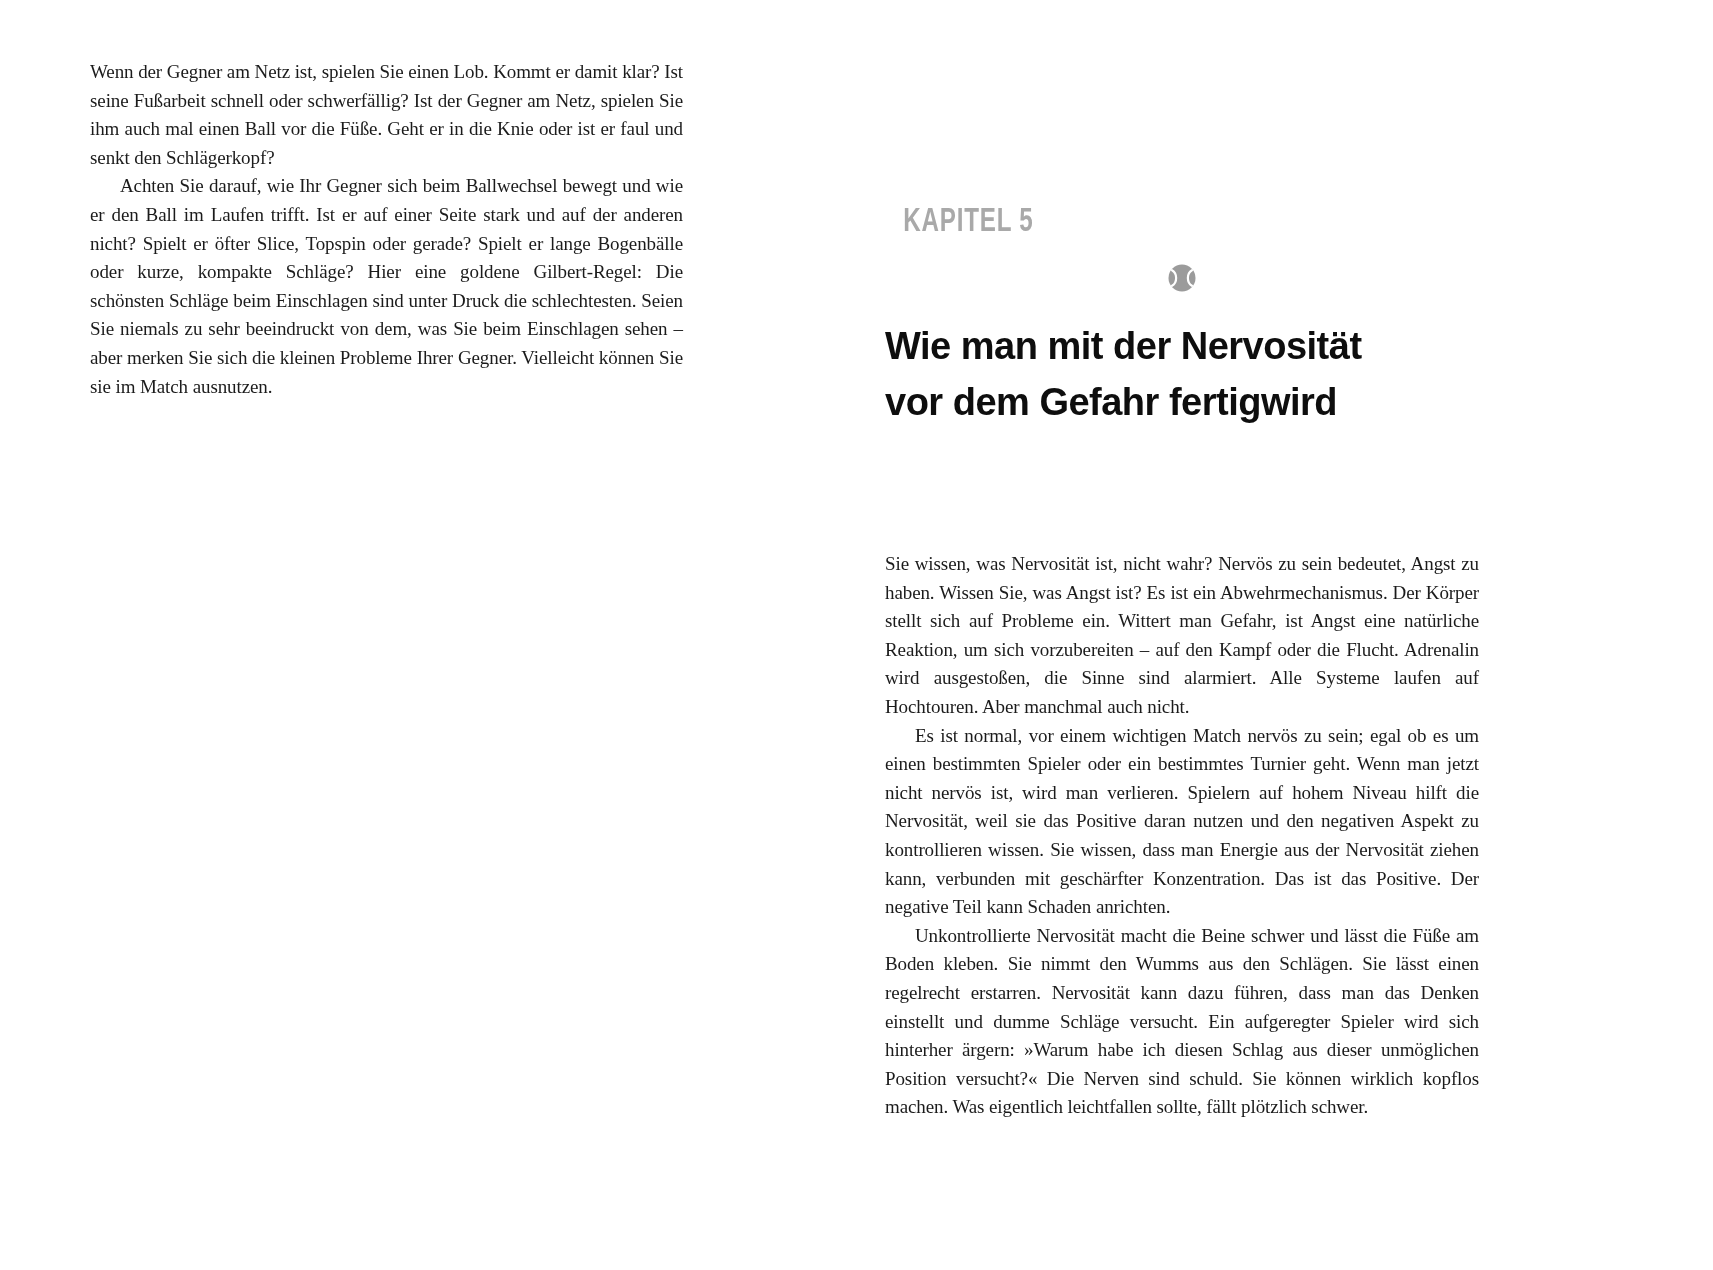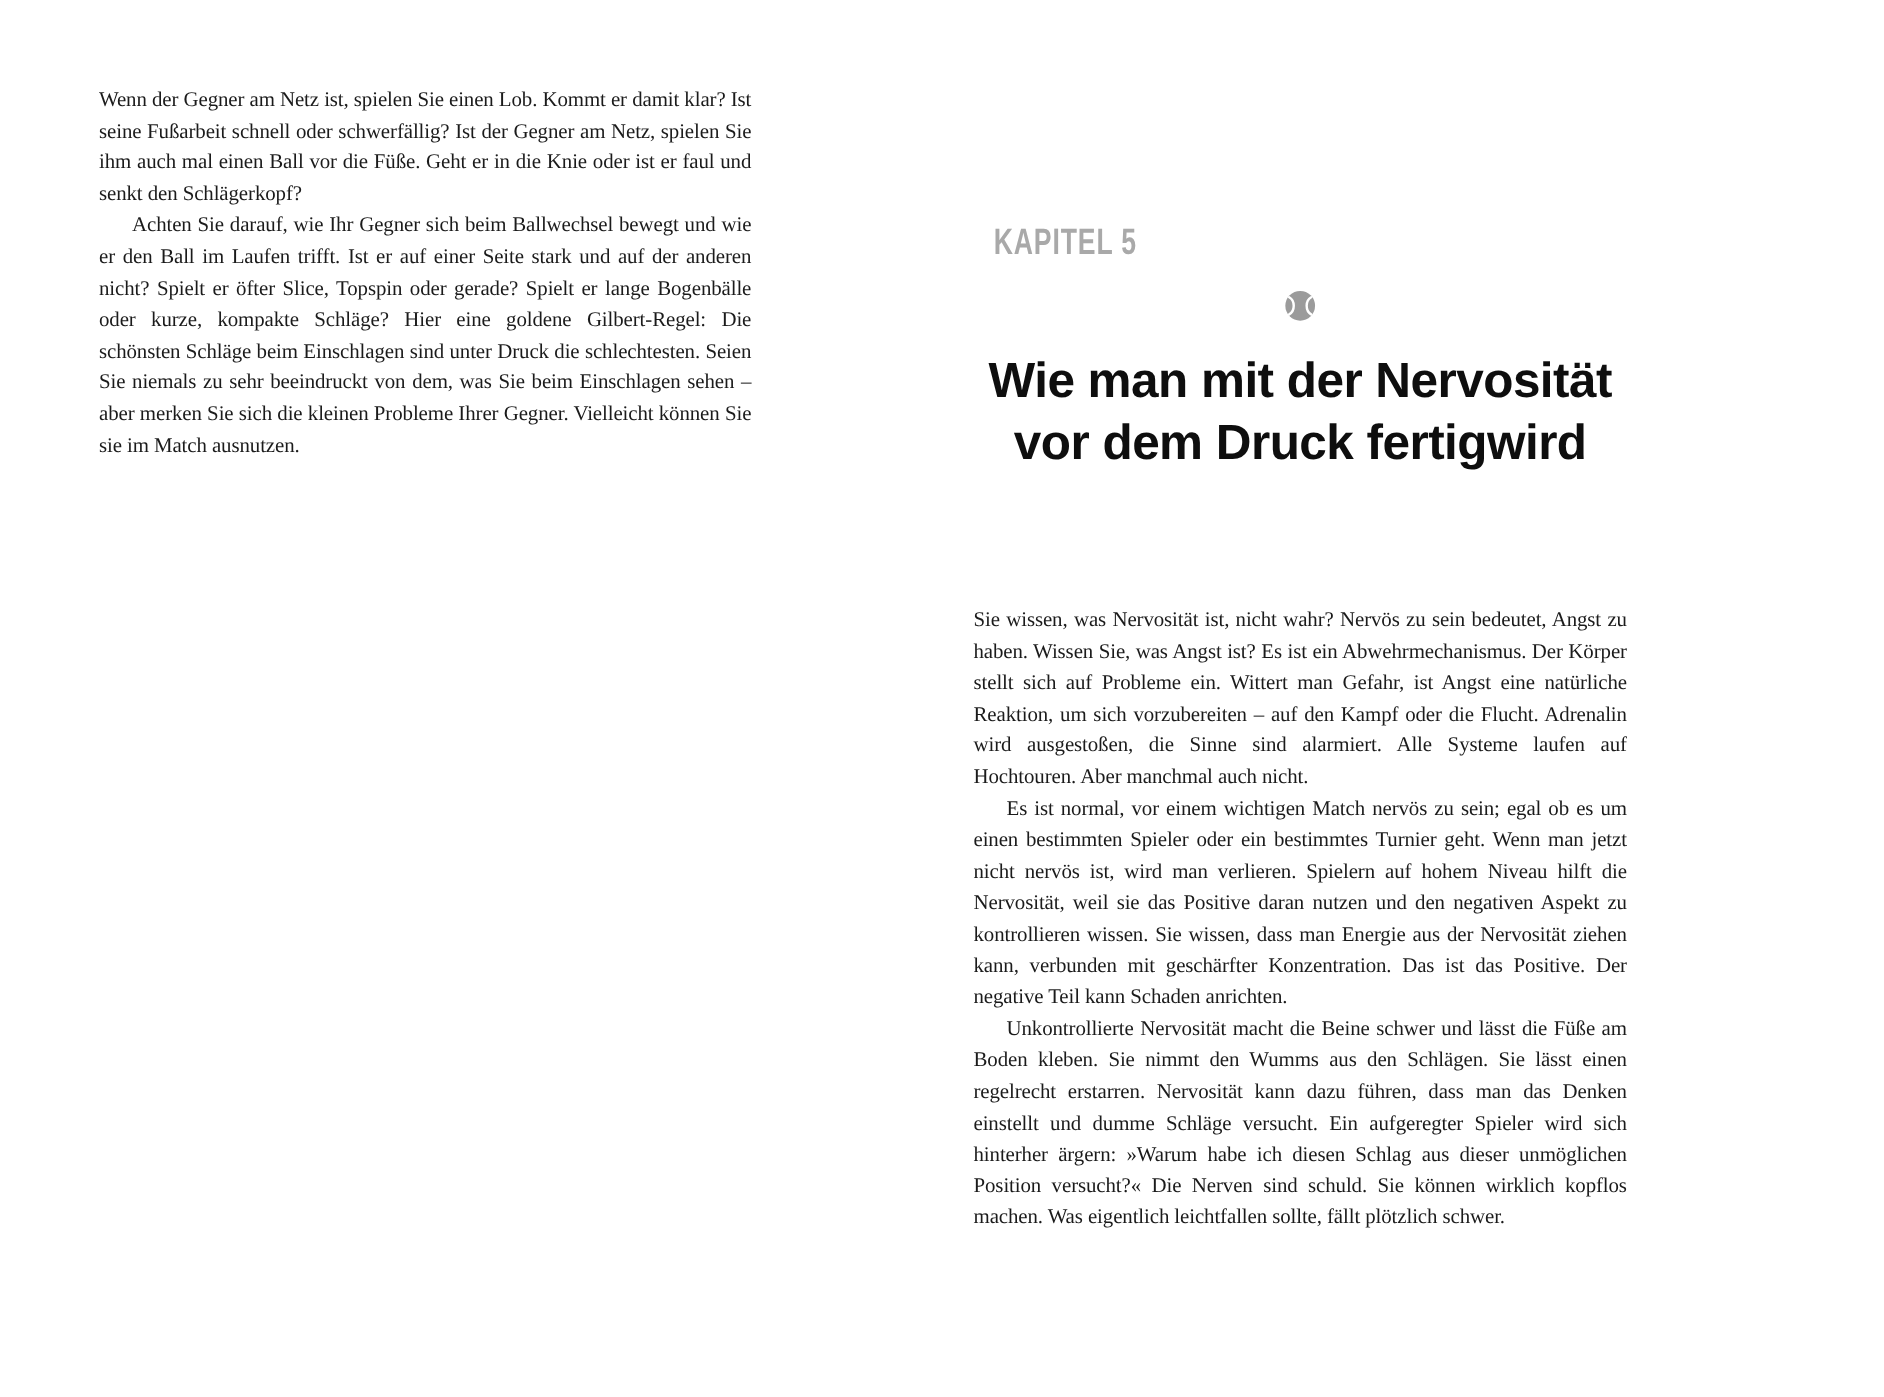--- a/index.html
+++ b/index.html
@@ -34,21 +34,21 @@
     color: #4f4f4f;
   }
   .page-number {
     font-weight: bold;
     color: #3c3c3c;
   }
   .running-head {
     letter-spacing: 0.2px;
   }
   .body-text {
-    margin-top: 31px;
+    margin-top: 12px;
     font-size: 19px;
     line-height: 28.6px;
     text-align: justify;
     letter-spacing: -0.1px;
   }
   .body-text p {
     margin: 0;
   }
   .body-text p + p {
     text-indent: 30px;
@@ -73,24 +73,23 @@
     transform: scale(0.78, 1.08);
     letter-spacing: 1px;
   }
   .ball-wrap {
     margin-top: 24px;
     text-align: center;
     line-height: 0;
   }
   .chapter-title {
     margin-top: 24px;
-    text-align: center;
     font-family: "Liberation Sans", sans-serif;
     font-weight: bold;
-    font-size: 45px;
+    font-size: 38px;
     line-height: 56px;
     color: #0e0e0e;
     letter-spacing: -0.5px;
   }
   .right-body {
     margin-top: 120px;
   }
 </style>
 </head>
 <body>
@@ -110,21 +109,21 @@
   <div class="ball-wrap">
     <svg width="32" height="32" viewBox="0 0 32 32" aria-hidden="true">
       <circle cx="16" cy="16" r="13.5" fill="#9b9b9b"></circle>
       <path d="M6,8.2 C11.5,11.2 11.5,20.8 6,23.8" stroke="#ffffff" stroke-width="2.2" fill="none" stroke-linecap="round"></path>
       <path d="M26,8.2 C20.5,11.2 20.5,20.8 26,23.8" stroke="#ffffff" stroke-width="2.2" fill="none" stroke-linecap="round"></path>
     </svg>
   </div>
 
   <div class="chapter-title">
     <div>Wie man mit der Nervosität</div>
-    <div>vor dem Druck fertigwird</div>
+    <div>vor dem Gefahr fertigwird</div>
   </div>
 
   <div class="body-text right-body">
     <p>Sie wissen, was Nervosität ist, nicht wahr? Nervös zu sein bedeutet, Angst zu haben. Wissen Sie, was Angst ist? Es ist ein Abwehrmechanismus. Der Körper stellt sich auf Probleme ein. Wittert man Gefahr, ist Angst eine natürliche Reaktion, um sich vorzubereiten – auf den Kampf oder die Flucht. Adrenalin wird ausgestoßen, die Sinne sind alarmiert. Alle Systeme laufen auf Hochtouren. Aber manchmal auch nicht.</p>
     <p>Es ist normal, vor einem wichtigen Match nervös zu sein; egal ob es um einen bestimmten Spieler oder ein bestimmtes Turnier geht. Wenn man jetzt nicht nervös ist, wird man verlieren. Spielern auf hohem Niveau hilft die Nervosität, weil sie das Positive daran nutzen und den negativen Aspekt zu kontrollieren wissen. Sie wissen, dass man Energie aus der Nervosität ziehen kann, verbunden mit geschärfter Konzentration. Das ist das Positive. Der negative Teil kann Schaden anrichten.</p>
     <p>Unkontrollierte Nervosität macht die Beine schwer und lässt die Füße am Boden kleben. Sie nimmt den Wumms aus den Schlägen. Sie lässt einen regelrecht erstarren. Nervosität kann dazu führen, dass man das Denken einstellt und dumme Schläge versucht. Ein aufgeregter Spieler wird sich hinterher ärgern: »Warum habe ich diesen Schlag aus dieser unmöglichen Position versucht?« Die Nerven sind schuld. Sie können wirklich kopflos machen. Was eigentlich leichtfallen sollte, fällt plötzlich schwer.</p>
   </div>
 </div>
 
 </body></html>

